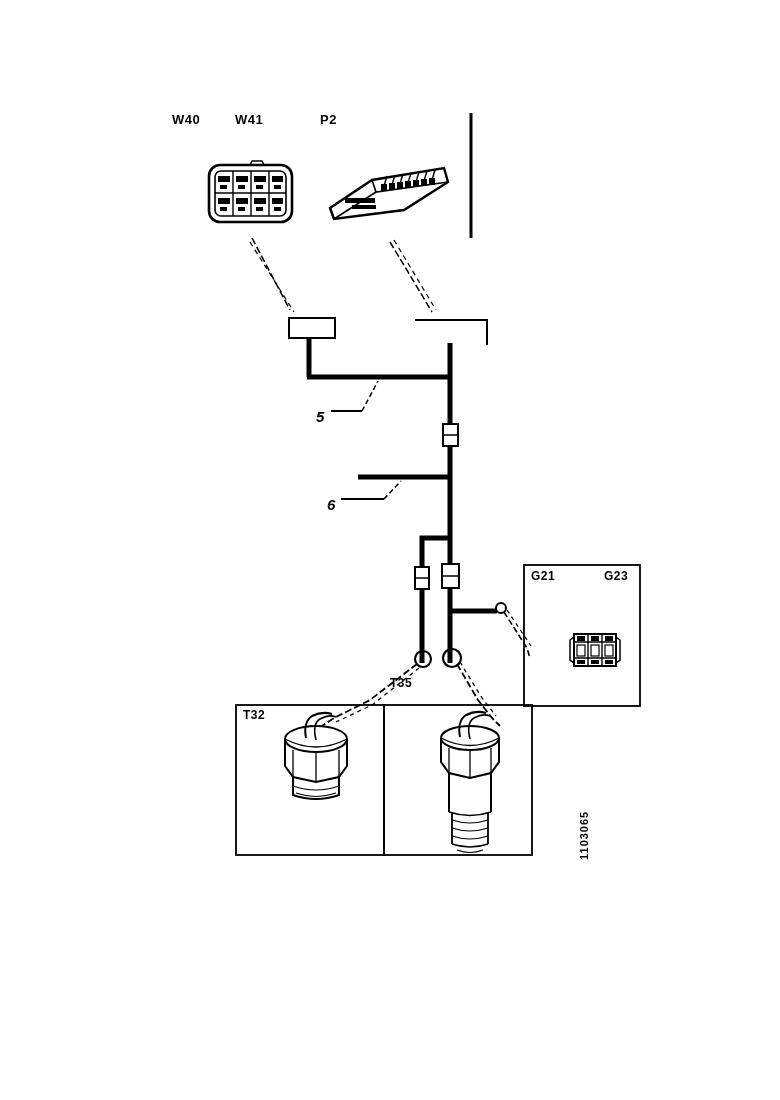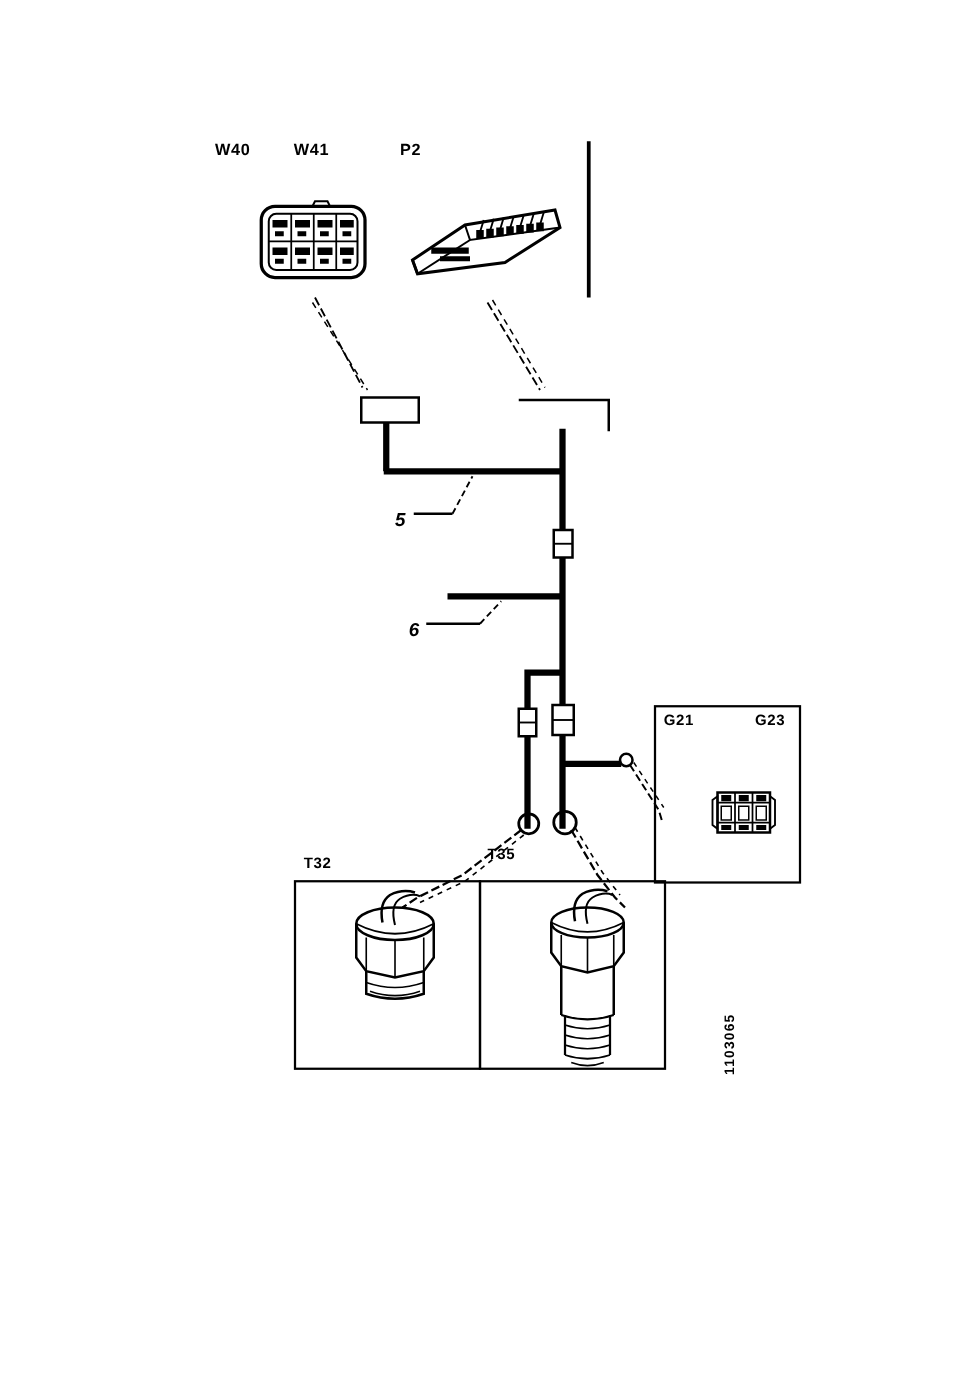--- a/index.html
+++ b/index.html
@@ -253,18 +253,18 @@
   <div class="lbl lbl-part" style="left:172px; top:112px;">W40</div>
   <div class="lbl lbl-part" style="left:211px; top:112px;margin-left:24px;">W41</div>
   <div class="lbl lbl-part" style="left:320px; top:112px;text-align:right;">P2</div>
 
   <div class="lbl lbl-callout" style="left:316px; top:408px;">5</div>
   <div class="lbl lbl-callout" style="left:327px; top:496px;">6</div>
 
   <div class="lbl lbl-box" style="left:531px; top:569px;text-align:right;">G21</div>
   <div class="lbl lbl-box" style="left:565px; top:569px;margin-left:39px;">G23</div>
 
-  <div class="lbl lbl-box" style="left:243px; top:683px;">T32</div>
+  <div class="lbl lbl-box" style="left:243px; top:708px;">T32</div>
   <div class="lbl lbl-box" style="left:390px; top:676px;">T35</div>
 
   <div class="lbl lbl-fig" style="left:578px; top:860px;">1103065</div>
 
 </div>
 
 </body></html>

